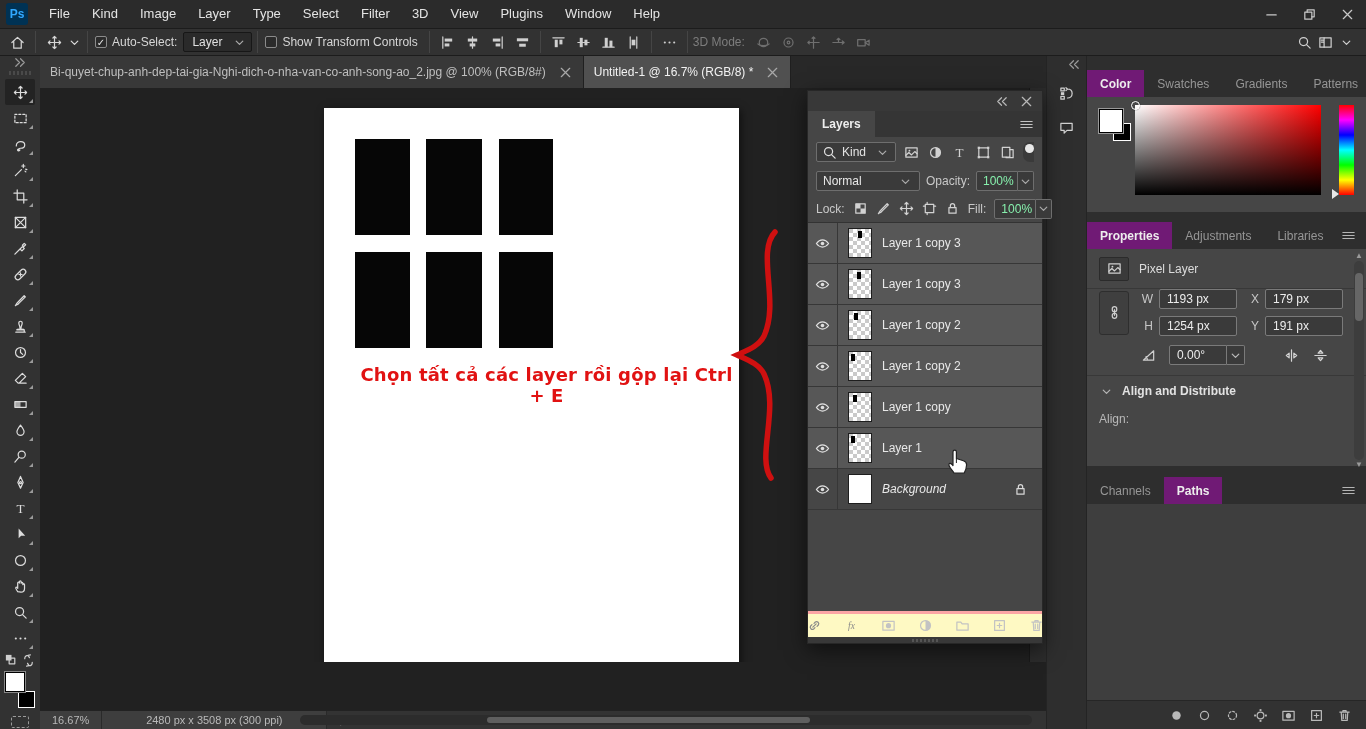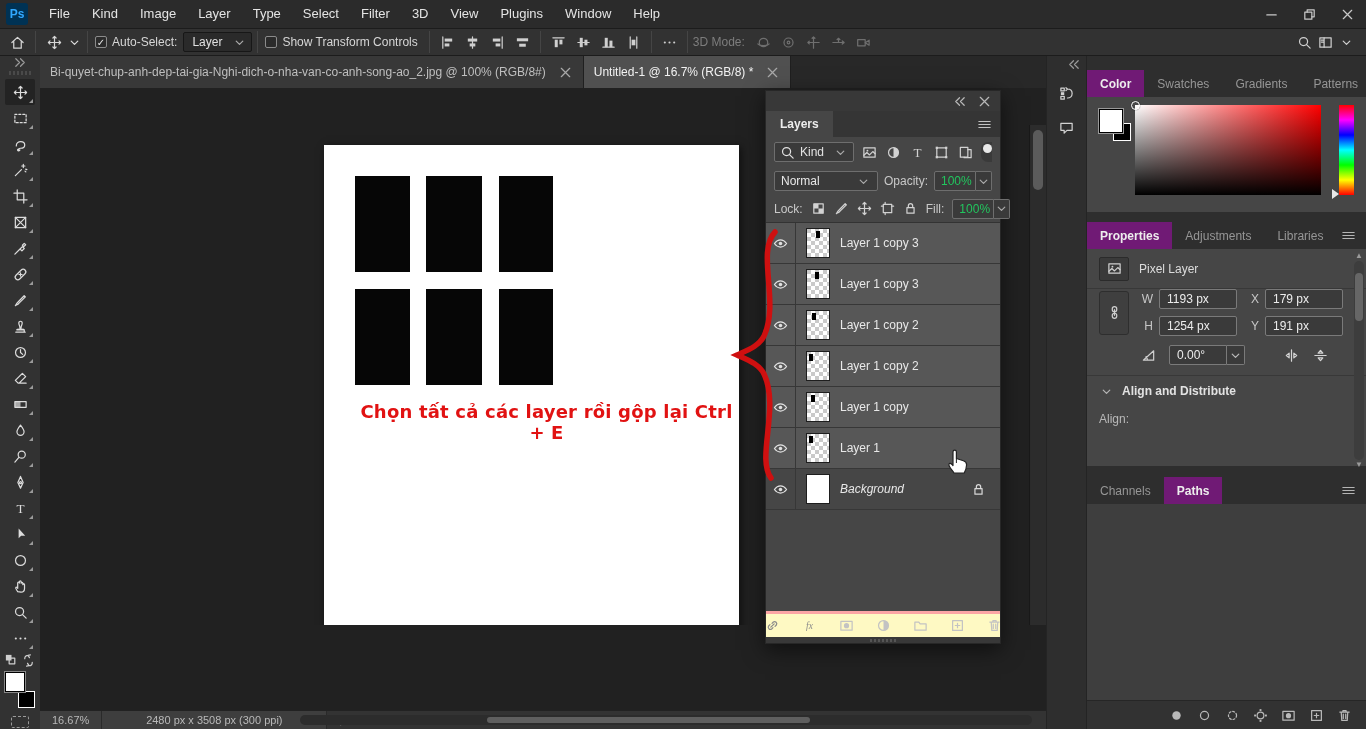--- a/index.html
+++ b/index.html
@@ -40,21 +40,21 @@
   .tb-grip{width:22px;height:4px;margin:2px 0 4px;background:repeating-linear-gradient(90deg,#4a4a4a 0 2px,transparent 2px 4px);}
   .tool{width:30px;height:26px;display:flex;align-items:center;justify-content:center;color:#dcdcdc;position:relative;flex:none;}
   .tool.selected{background:#232323;border-radius:2px;}
   .tool::after{content:"";position:absolute;right:2px;bottom:2px;border-left:4px solid transparent;border-bottom:4px solid #9a9a9a;}
   .tb-colors{position:relative;width:30px;height:36px;margin-top:4px;flex:none;}
   .fg-sw{position:absolute;left:0;top:0;width:20px;height:20px;background:#fff;border:1px solid #000;outline:1px solid #888;z-index:2;}
   .bg-sw{position:absolute;right:0;bottom:0;width:17px;height:17px;background:#000;border:1px solid #fff;z-index:1;}
   .mini-swap{display:flex;width:32px;justify-content:space-between;color:#cfcfcf;margin-top:2px;}
   .qmask{width:18px;height:12px;border:1px dashed #9a9a9a;border-radius:2px;margin-top:8px;}
   
-  .docwrap{flex:1;min-width:0;display:flex;flex-direction:column;gap:37px;}
+  .docwrap{flex:1;min-width:0;display:flex;flex-direction:column;}
   .tabbar{height:32px;background:#282828;display:flex;align-items:stretch;flex:none;}
   .doc-tab{display:flex;align-items:center;padding:0 10px;background:#383838;color:#bfbfbf;
     border-right:1px solid #1f1f1f;font-size:12px;white-space:nowrap;}
   .doc-tab.active{background:#505050;color:#f2f2f2;}
   .tab-close{margin-left:12px;color:#a8a8a8;font-size:12px;}
   .canvas-area{flex:1;position:relative;background:#212121;overflow:hidden;}
   .page{position:absolute;left:284px;top:20px;width:415px;height:584px;background:#ffffff;
     box-shadow:2px 2px 8px rgba(0,0,0,.55);}
   .crect{position:absolute;background:#060606;}
   .annotation{position:absolute;left:30px;right:0;top:256px;text-align:center;
@@ -118,21 +118,21 @@
   .pscroll .th{position:absolute;left:1px;right:1px;top:12px;height:48px;background:#666;border-radius:5px;}
   .pscroll .ar{position:absolute;left:0;width:10px;color:#9a9a9a;font-size:8px;text-align:center;}
   
   .paths-body{flex:1;background:#3e3e3e;}
   .dock-bottom{height:29px;background:#323232;border-top:1px solid #262626;display:flex;align-items:center;
     justify-content:flex-end;gap:13px;padding:0 14px;color:#b9b9b9;}
   .gap8{height:10px;flex:none;}
   .gap11{height:11px;flex:none;}
   .mt14{margin-top:14px;}
   
-  .layers-panel{position:absolute;left:765px;top:90px;width:236px;height:554px;z-index:5;
+  .layers-panel{position:absolute;left:807px;top:90px;width:236px;height:554px;z-index:5;
     background:#464646;box-shadow:0 6px 20px rgba(0,0,0,.55);display:flex;flex-direction:column;
     border:1px solid #272727;}
   .lp-titlebar{height:20px;background:#383838;display:flex;align-items:center;justify-content:flex-end;
     gap:10px;padding:0 8px;color:#b8b8b8;flex:none;}
   .lp-tabs{height:26px;background:#353535;display:flex;align-items:stretch;flex:none;}
   .lp-tab{padding:0 14px;display:flex;align-items:center;background:#464646;color:#ededed;font-weight:bold;}
   .lp-menu{margin-left:auto;display:flex;align-items:center;padding-right:8px;color:#c2c2c2;}
   .lp-filter{height:30px;display:flex;align-items:center;gap:7px;padding:0 8px;flex:none;}
   .kind-combo{display:flex;align-items:center;gap:5px;background:#3a3a3a;border:1px solid #6e6e6e;border-radius:2px;
     height:20px;padding:0 5px;width:92px;color:#e2e2e2;}
@@ -140,21 +140,21 @@
   .fbtn{width:20px;display:flex;align-items:center;justify-content:center;color:#d2d2d2;}
   .ftoggle{margin-left:auto;width:13px;height:20px;background:#3a3a3a;border-radius:7px 0 0 7px;position:relative;}
   .ftoggle::after{content:"";position:absolute;left:2px;top:2px;width:9px;height:9px;border-radius:50%;background:#e8e8e8;}
   .lp-blend{height:28px;display:flex;align-items:center;gap:6px;padding:0 8px;flex:none;}
   .blend-combo{display:flex;align-items:center;background:#3a3a3a;border:1px solid #6e6e6e;border-radius:2px;
     height:20px;padding:0 6px;width:122px;color:#e8e8e8;}
   .blend-combo .chev{margin-left:auto;color:#aaa;}
   .sm-label{color:#c9c9c9;}
   .val-combo{display:flex;align-items:stretch;height:20px;}
   .val-combo .v{background:#3a3a3a;border:1px solid #6e6e6e;border-radius:2px 0 0 2px;display:flex;align-items:center;
-    padding:0 6px;width:42px;color:#22c55e;}
+    padding:0 6px;width:42px;color:#86efac;}
   .val-combo .c{width:16px;background:#3a3a3a;border:1px solid #6e6e6e;border-left:none;border-radius:0 2px 2px 0;
     display:flex;align-items:center;justify-content:center;color:#aaa;}
   .lp-lock{height:28px;display:flex;align-items:center;gap:8px;padding:0 8px;flex:none;border-bottom:1px solid #333;}
   .lockbtn{width:18px;display:flex;align-items:center;justify-content:center;color:#d2d2d2;}
   .lp-list{flex:1;overflow:hidden;display:flex;flex-direction:column;}
   .layer-row{height:41px;display:flex;align-items:center;border-bottom:1px solid #373737;background:#464646;flex:none;}
   .layer-row.selected{background:#575757;}
   .eye-cell{width:30px;align-self:stretch;display:flex;align-items:center;justify-content:center;
     border-right:1px solid #373737;color:#e0e0e0;flex:none;}
   .thumb{width:24px;height:30px;margin:0 10px;border:1px solid #1e1e1e;position:relative;flex:none;

